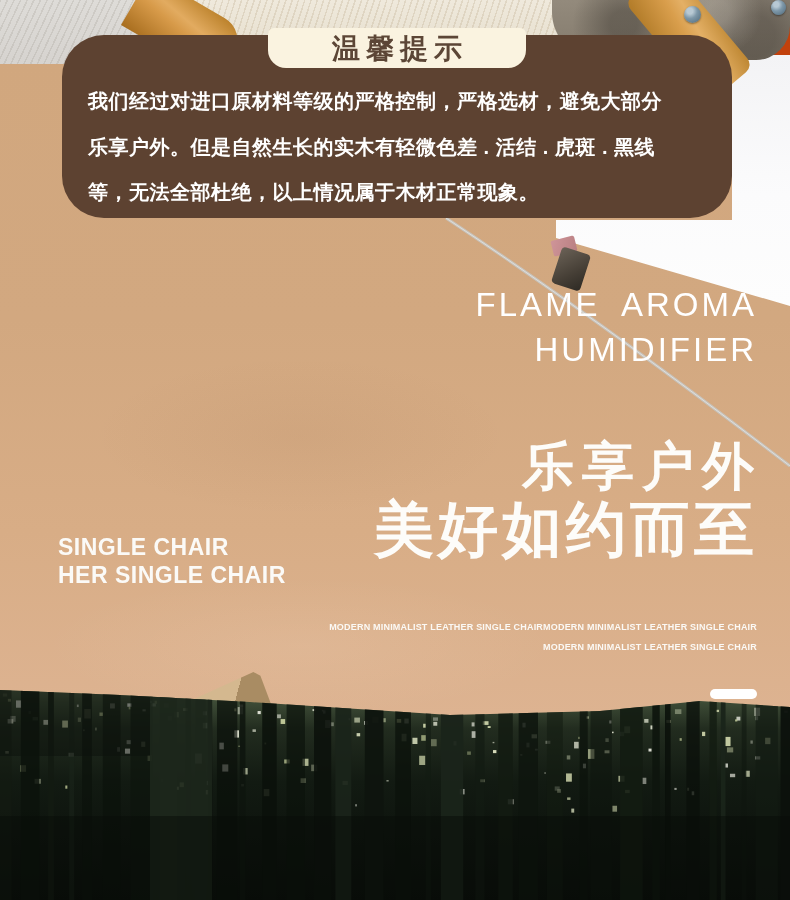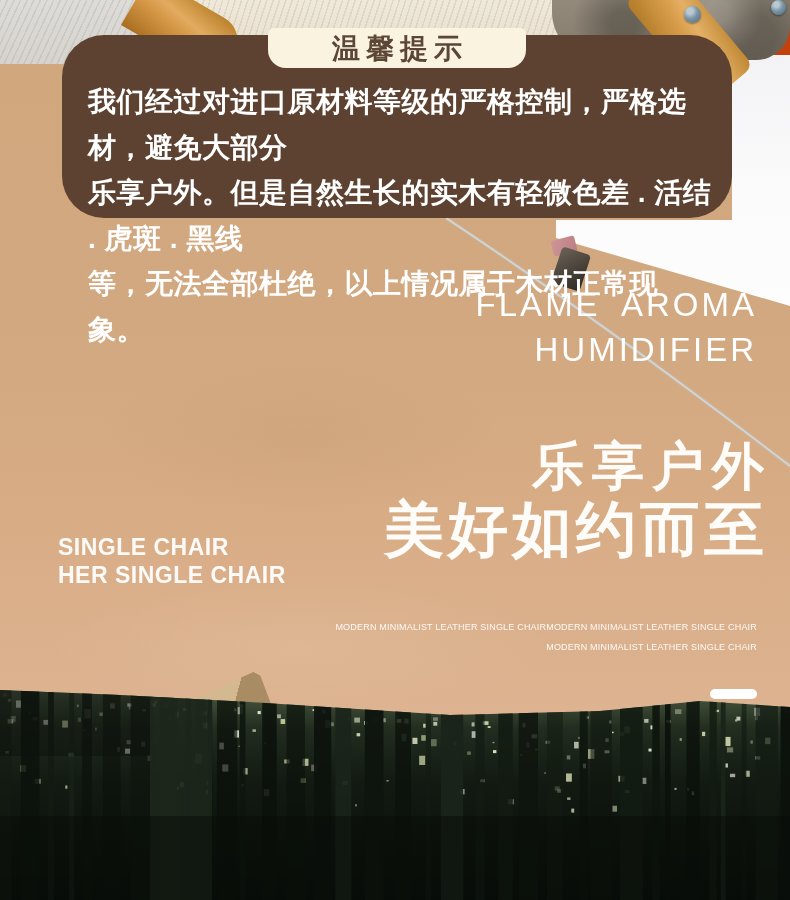--- a/index.html
+++ b/index.html
@@ -83,38 +83,38 @@
   }
   .notice-badge{
     position:absolute;left:50%;top:-7px;transform:translateX(-50%);
     width:258px;height:40px;line-height:41px;
     background:var(--badge,#faf3e0);border-radius:6px 6px 18px 18px;
     color:var(--badgetxt,#5c4636);font-size:28px;font-weight:bold;
     text-align:center;letter-spacing:6px;text-indent:6px;
   }
   .notice-lines{
     position:absolute;left:26px;right:20px;top:44px;
-    color:#ffffff;font-size:28px;font-weight:600;line-height:45.5px;letter-spacing:.5px;
+    color:#ffffff;font-size:20px;font-weight:600;line-height:45.5px;letter-spacing:.5px;
   }
   
   .en-title{
     position:absolute;right:33px;top:282px;text-align:right;
     color:#fff;font-size:33px;font-weight:400;letter-spacing:3px;word-spacing:10px;
     line-height:45px;
   }
-  .cn-title{position:absolute;right:26px;top:436px;text-align:right;color:#fdfcf9;font-weight:bold;}
+  .cn-title{position:absolute;right:36px;top:436px;text-align:right;color:#fdfcf9;font-weight:bold;}
   .cn-line1{font-size:52px;letter-spacing:8px;margin-right:-8px;line-height:60px;}
   .cn-line2{font-size:60px;letter-spacing:4px;margin-right:-4px;line-height:68px;margin-top:0;}
   .side-labels{
     position:absolute;left:58px;top:533px;color:#fbfaf7;
     font-size:23px;font-weight:bold;letter-spacing:.5px;line-height:28px;
   }
   .captions{
     position:absolute;right:33px;top:617px;text-align:right;
-    color:#fdfdfb;font-size:9px;font-weight:normal;letter-spacing:.2px;line-height:20px;opacity:.95;
+    color:#fdfdfb;font-size:9px;font-weight:bold;letter-spacing:.2px;line-height:20px;opacity:.95;
   }
   
   .tent-flap{
     position:absolute;left:183px;top:672px;width:88px;height:32px;
     clip-path:polygon(0% 100%,80% 0%,88% 12%,100% 100%);
     background:linear-gradient(105deg,#d4b88f 0 62%,#a98c63 62% 100%);
   }
   .indicator-pill{
     position:absolute;left:710px;top:689px;width:47px;height:10px;
     border-radius:5px;background:#ffffff;z-index:12;

